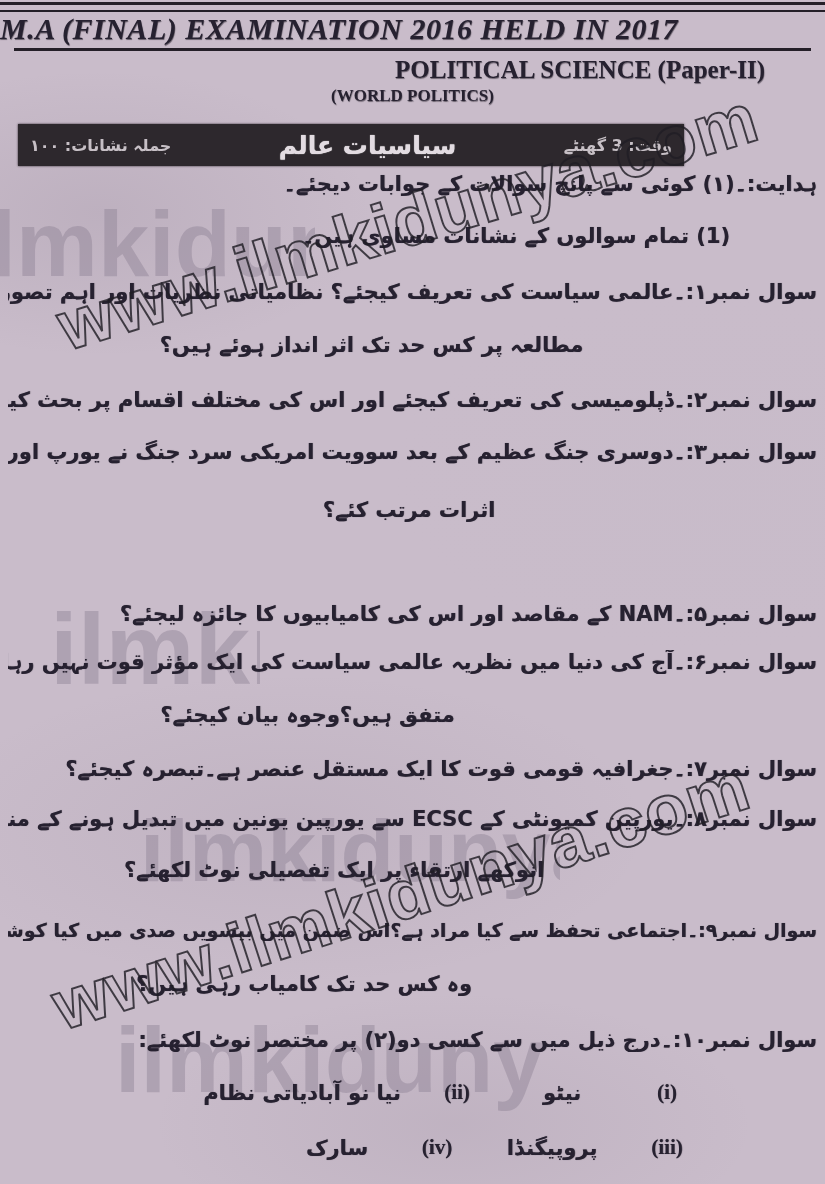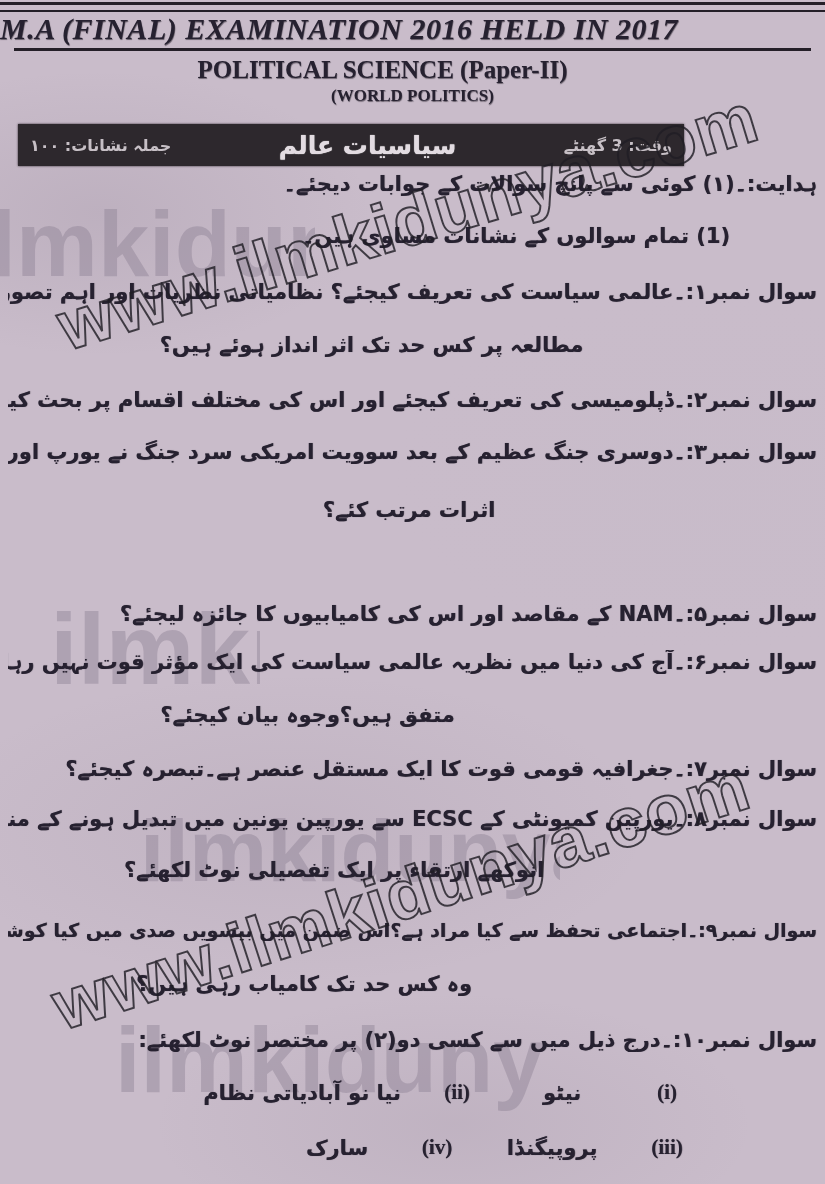--- a/index.html
+++ b/index.html
@@ -16,21 +16,21 @@
     color:#262130;
   }
   
   .top-rule{position:absolute;top:2px;left:0;width:825px;height:5px;
     border-top:3px solid #241f28;border-bottom:2px solid #241f28;}
   .exam-title{position:absolute;top:12px;left:0;width:825px;
     font-family:"Liberation Serif", serif;font-style:italic;font-weight:bold;
     font-size:30px;letter-spacing:.5px;white-space:nowrap;
     text-shadow:.5px .5px .8px rgba(25,20,30,.55);}
   .title-underline{position:absolute;top:48px;left:14px;width:797px;height:3px;background:#241f28;}
-  .sub1{position:absolute;top:56px;left:0;width:765px;text-align:center;
+  .sub1{position:absolute;top:56px;left:0;width:765px;text-align:right;
     font-family:"Liberation Serif", serif;font-weight:bold;font-size:25px;white-space:nowrap;
     text-shadow:.5px .5px .8px rgba(25,20,30,.5);}
   .sub2{position:absolute;top:86px;left:0;width:825px;text-align:center;
     font-family:"Liberation Serif", serif;font-weight:bold;font-size:17px;white-space:nowrap;
     text-shadow:.5px .5px .8px rgba(25,20,30,.5);}
   
   .info-bar{position:absolute;top:124px;left:18px;width:666px;height:42px;
     background:#2d282d;box-shadow:0 0 2px rgba(20,15,20,.8);
     display:flex;align-items:center;justify-content:space-between;
     padding:0 12px;box-sizing:border-box;color:#e2dbe1;}

